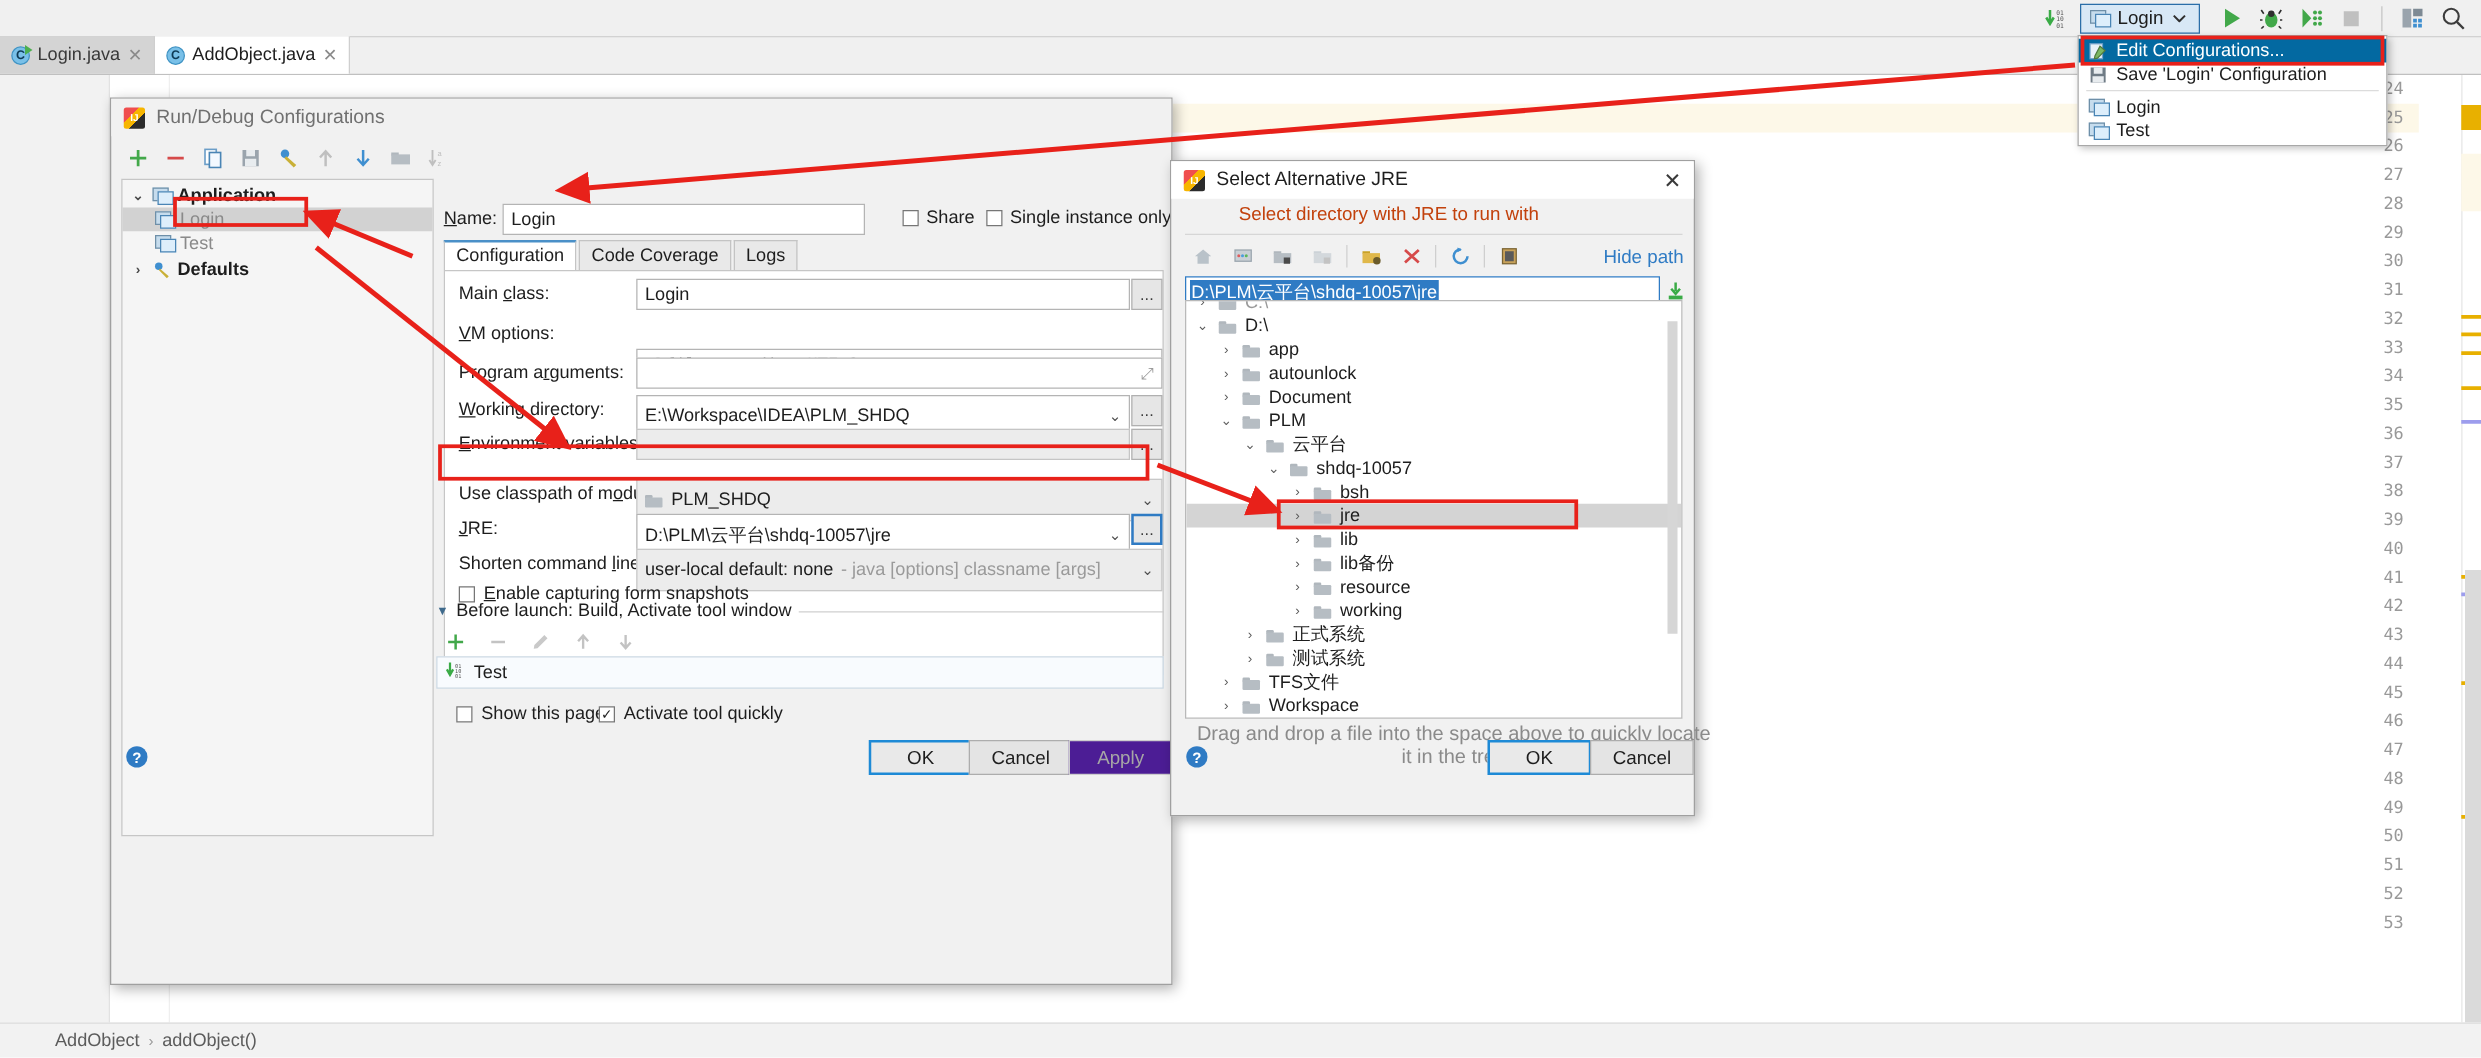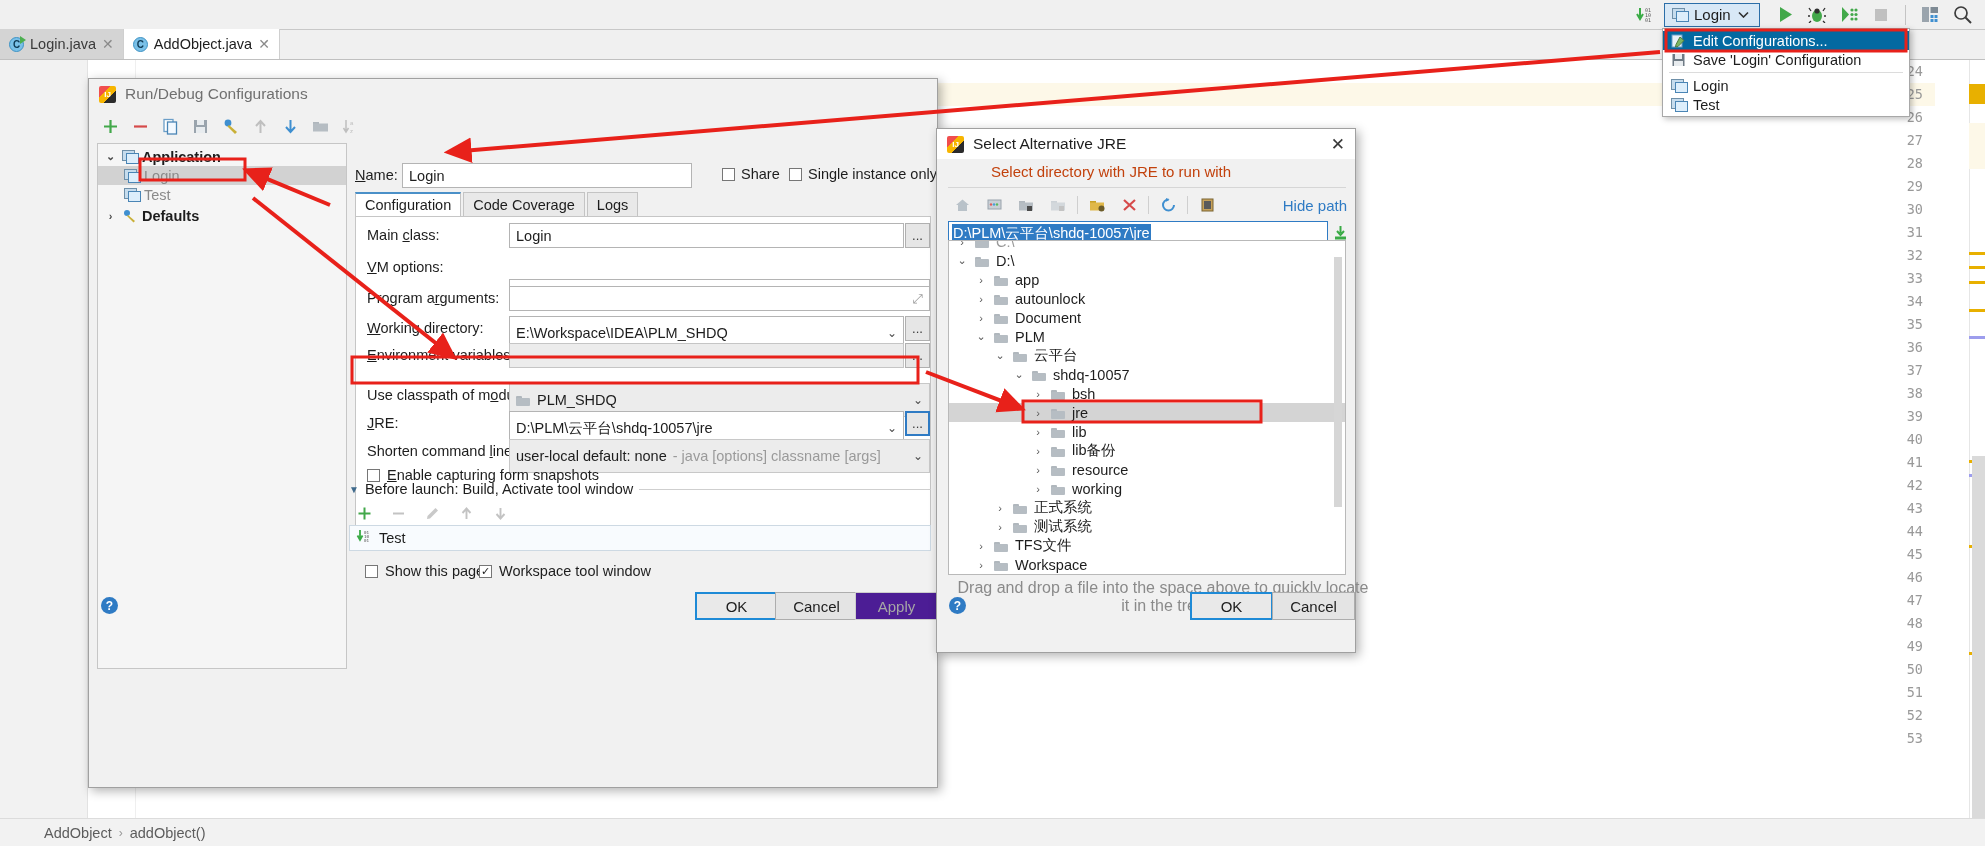--- a/index.html
+++ b/index.html
@@ -514,21 +514,21 @@
     </span>
     <span style="font-size:14.5px;">Test</span>
   </div>
 
   <div style="position:absolute; left:276px; top:484px; display:flex; align-items:center; gap:7px; font-size:14.5px;">
     <span class="cbx"></span>
     <span>Show this page</span>
   </div>
   <div style="position:absolute; left:390px; top:484px; display:flex; align-items:center; gap:7px; font-size:14.5px;">
     <span class="cbx">✓</span>
-    <span>Workspace tool window</span>
+    <span>Activate tool quickly</span>
   </div>
 
   <div class="help-btn" style="left:12px; top:518px;">
     <span>?</span>
   </div>
   <div class="btn default" style="left:606px; top:513px; width:72px;">
     <span>OK</span>
   </div>
   <div class="btn" style="left:686px; top:513px; width:72px;">
     <span>Cancel</span>

